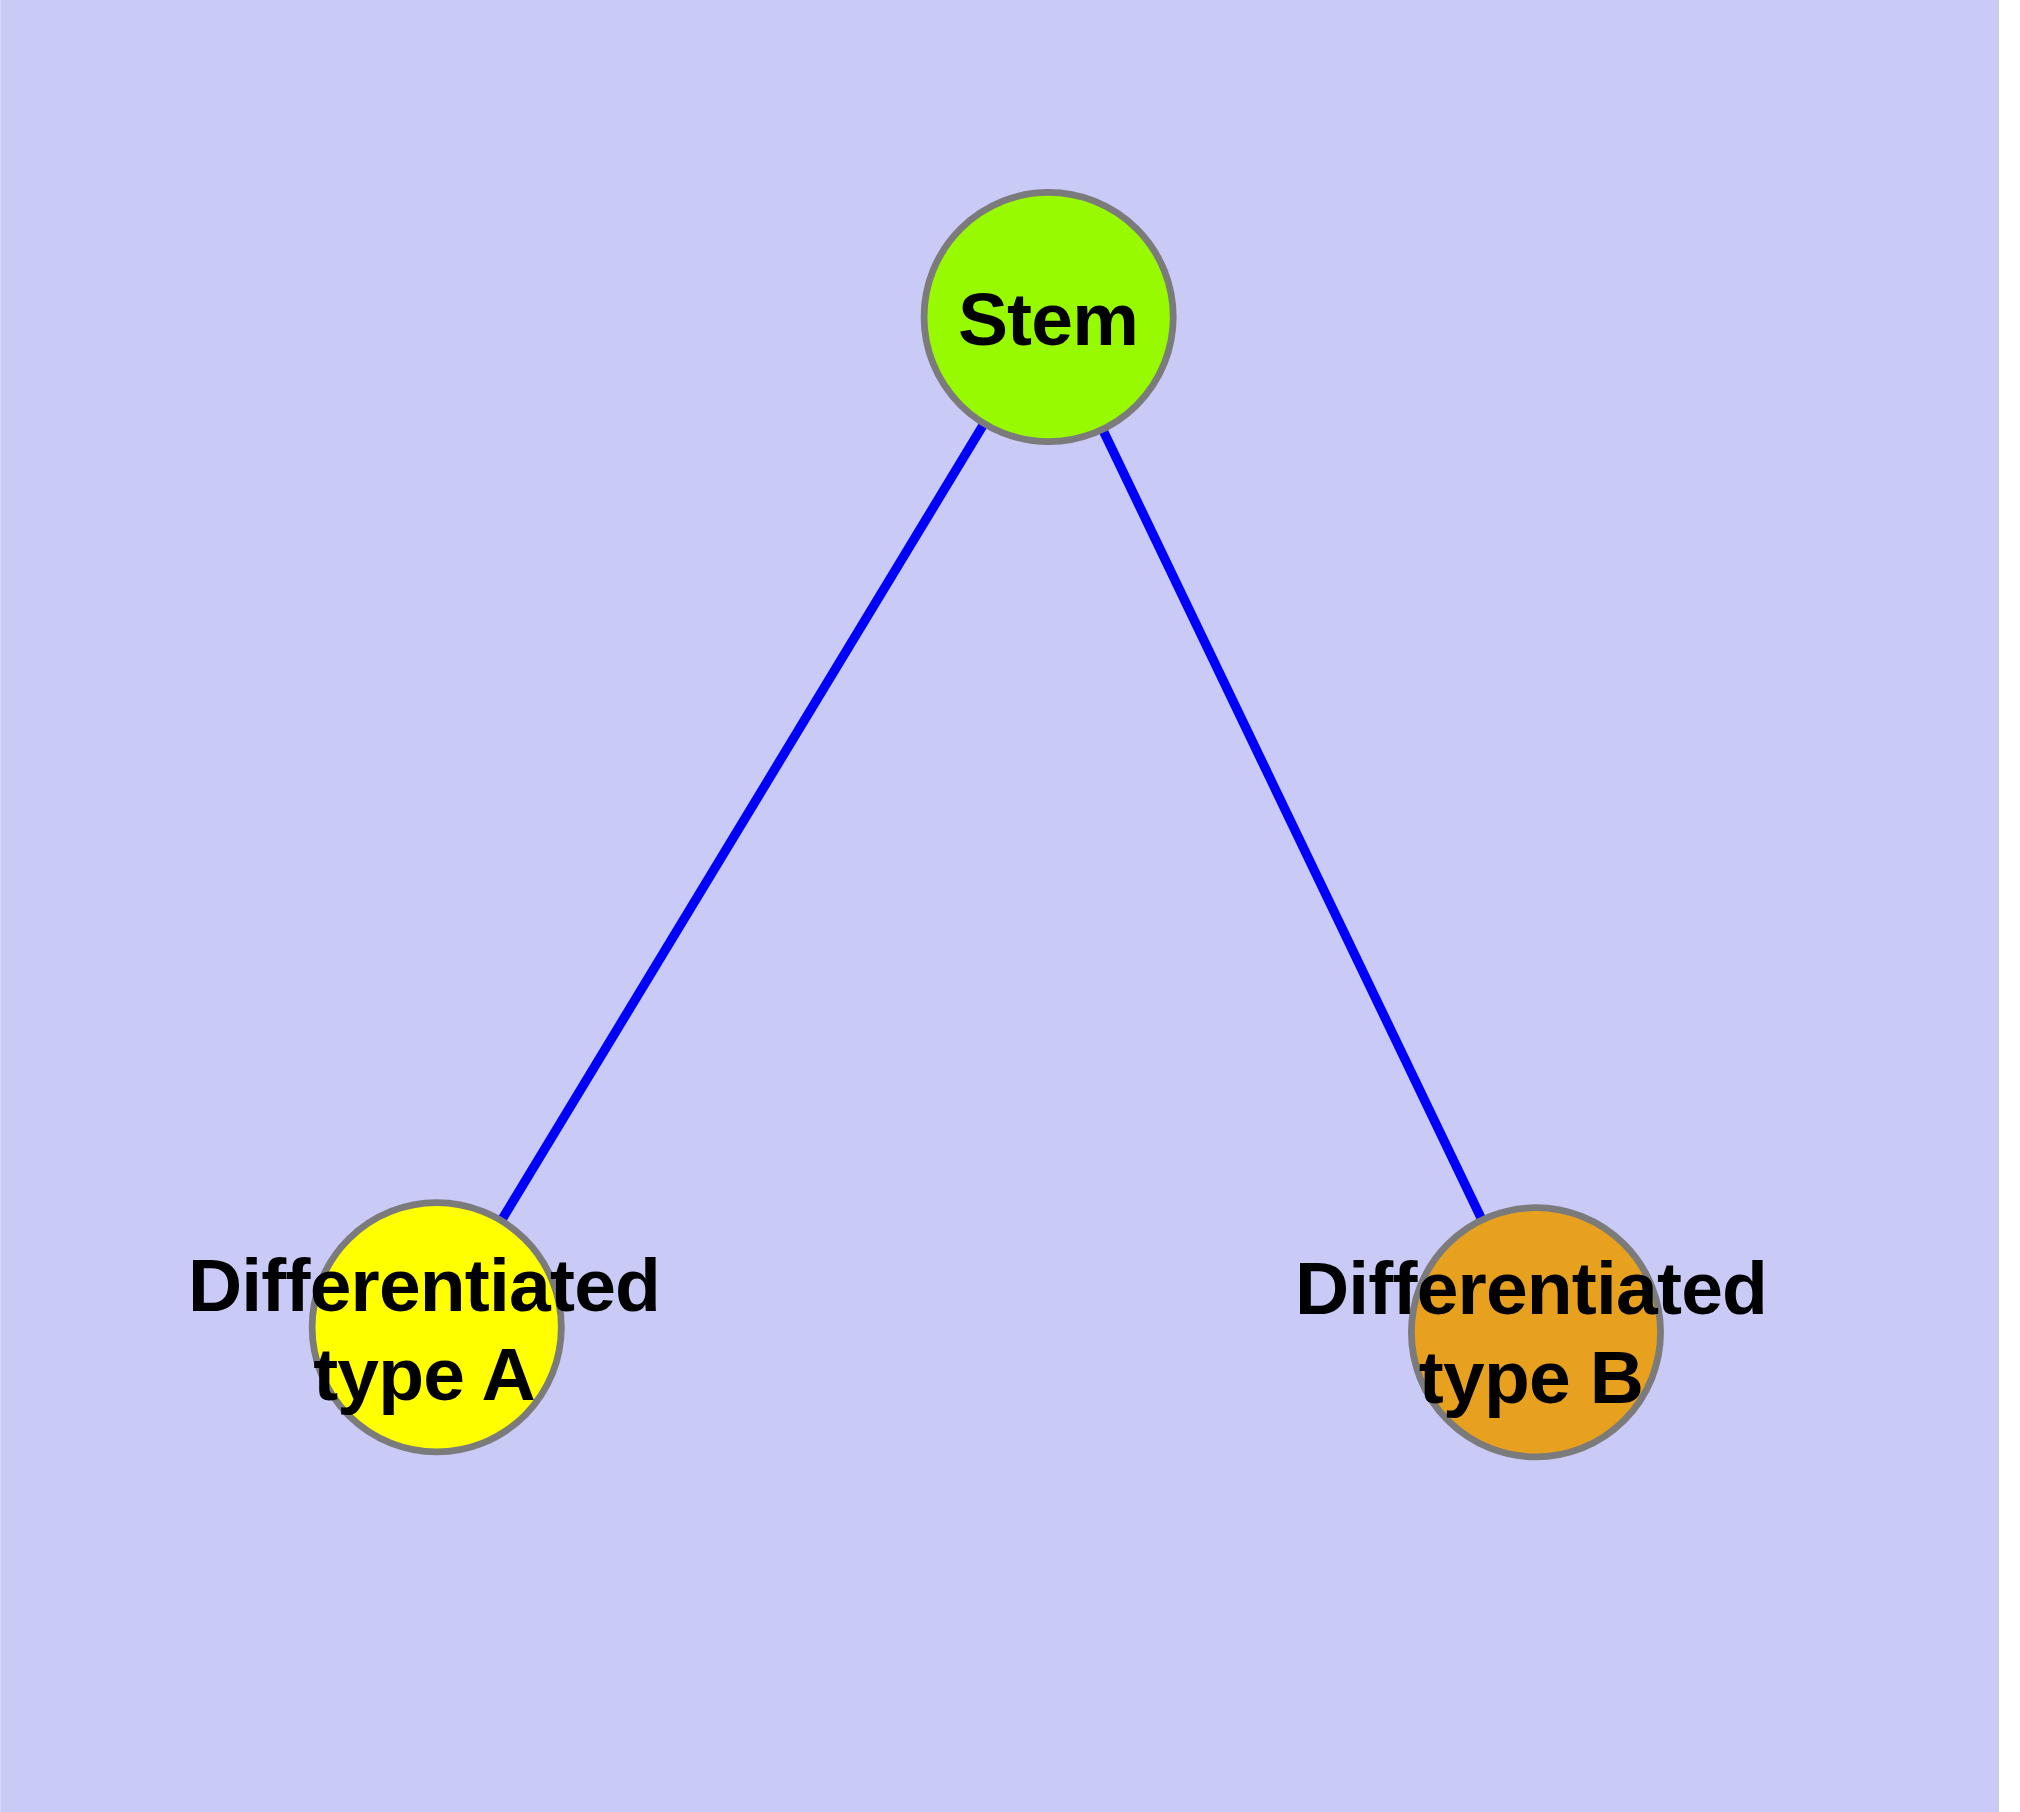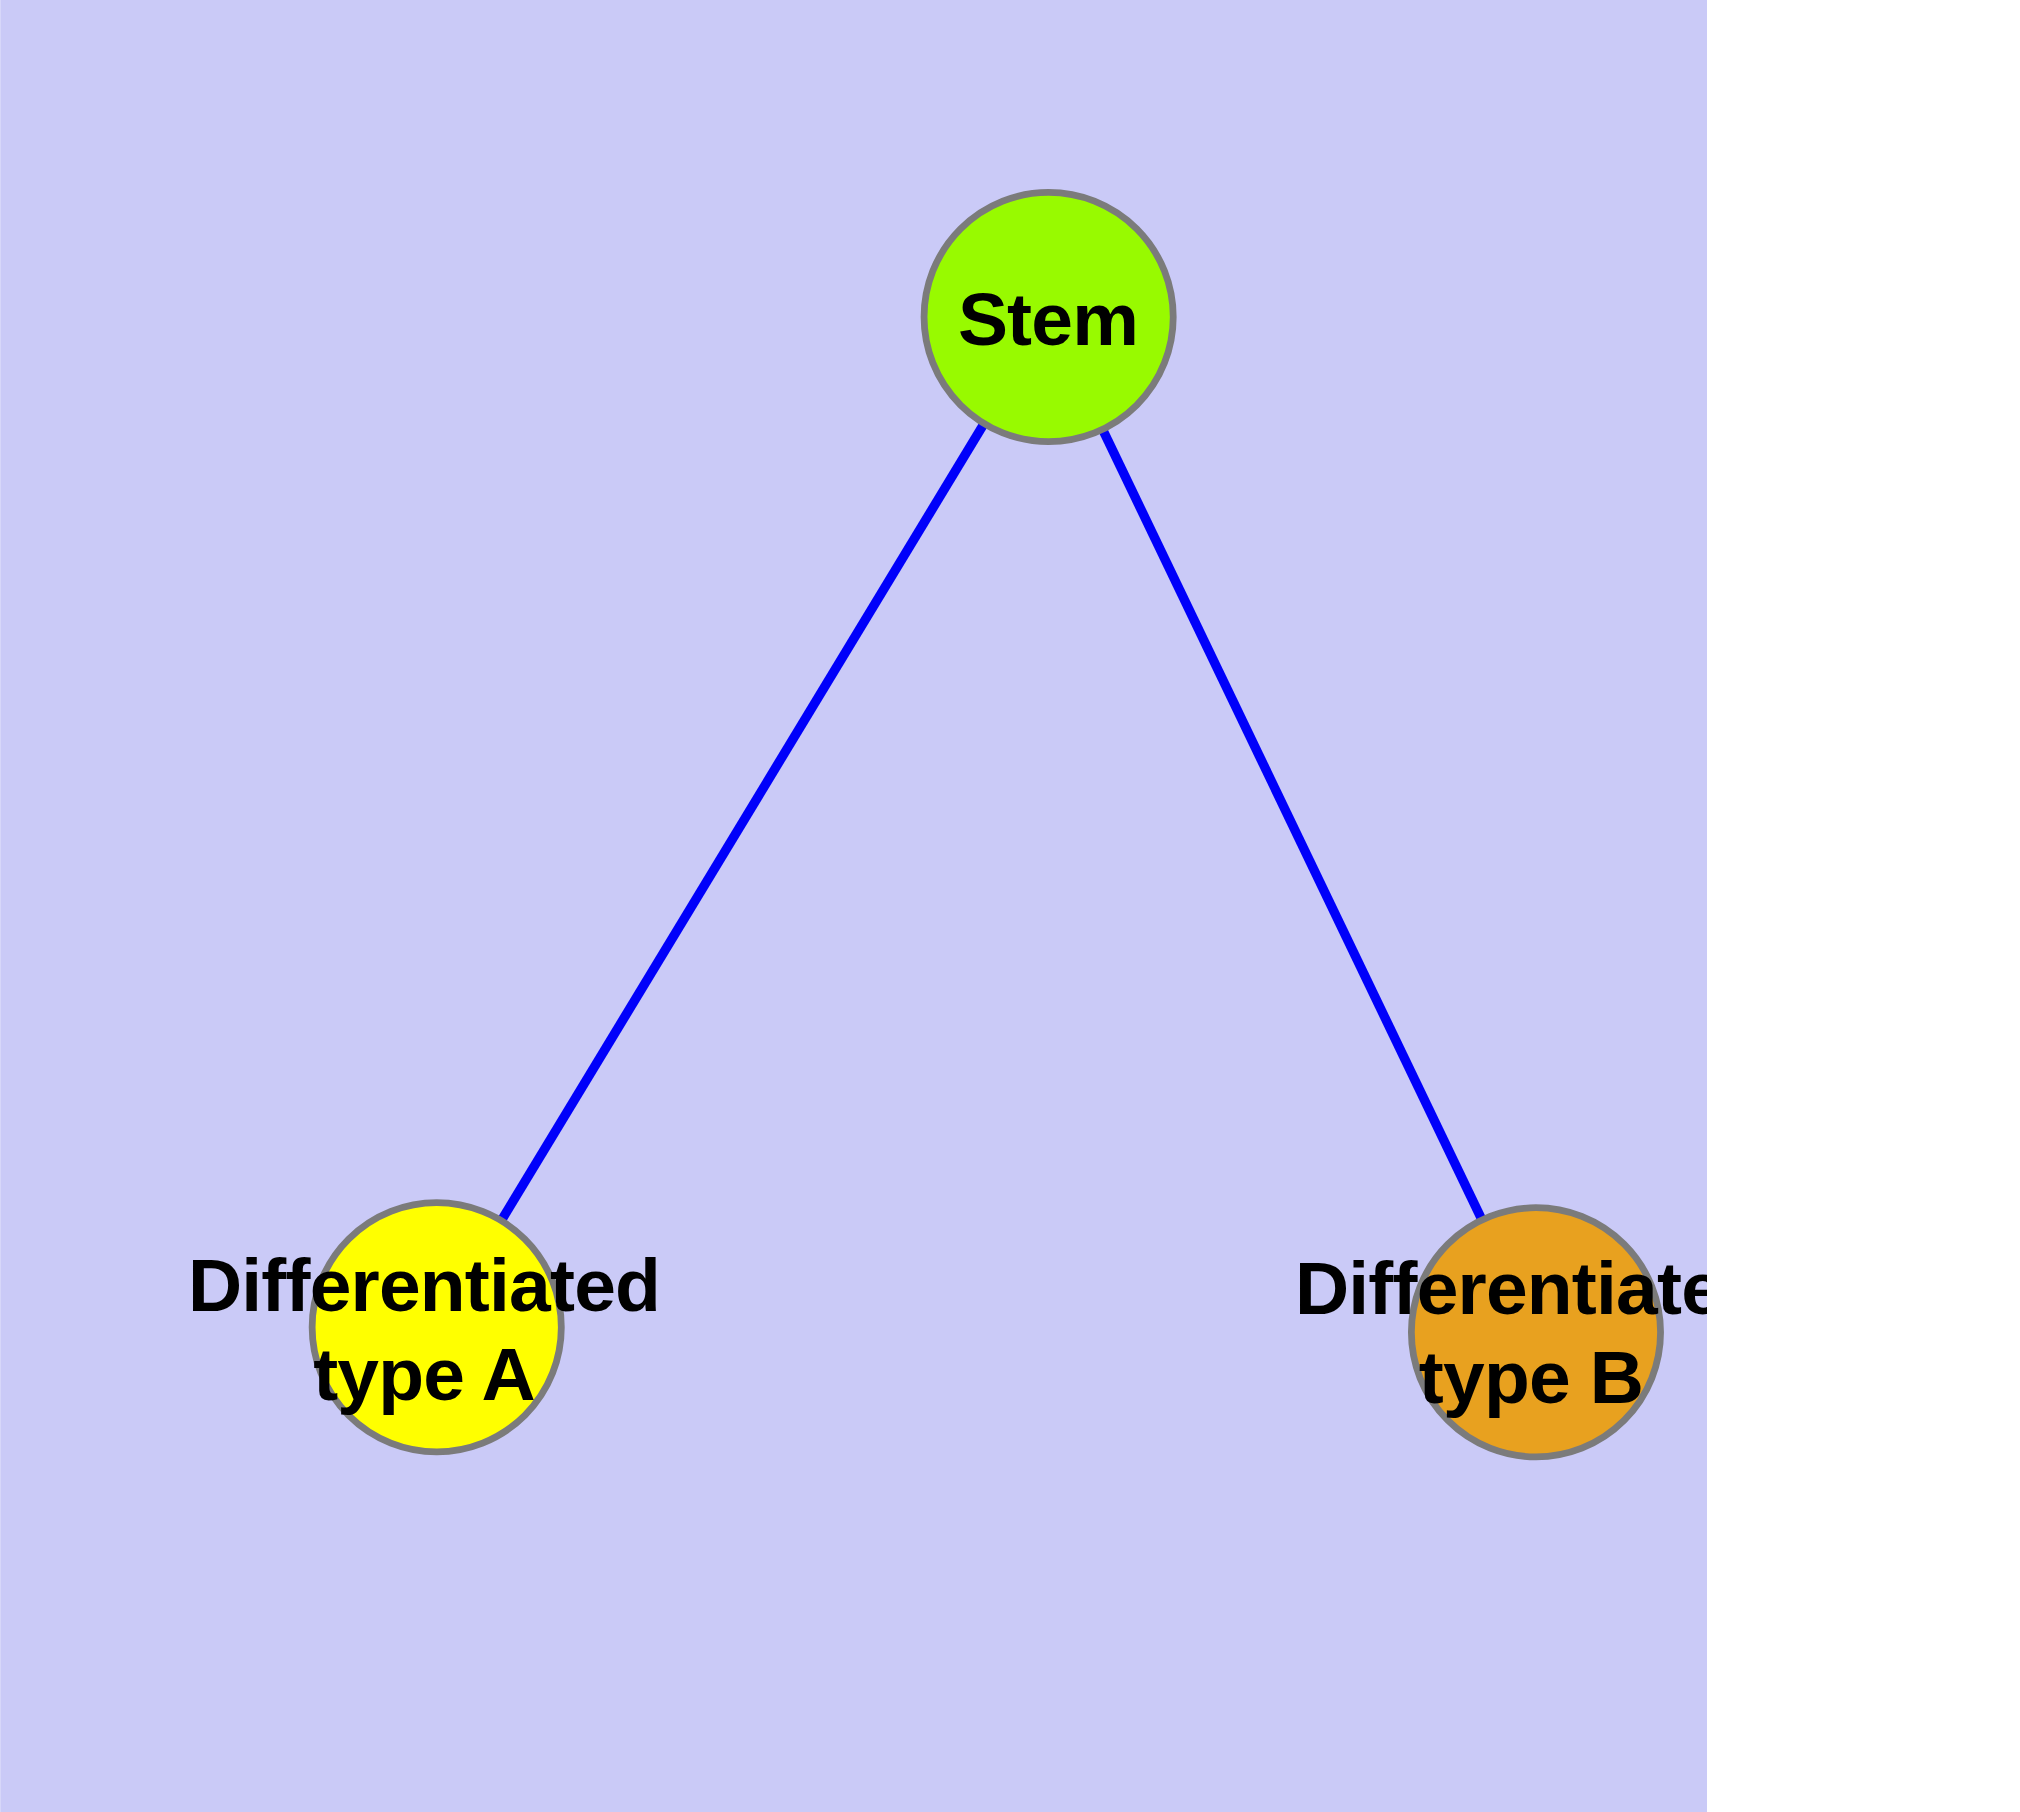--- a/index.html
+++ b/index.html
@@ -2,21 +2,21 @@
 <html style="font-size:13.6px"><head>
 <meta charset="utf-8">
 <style>
   html, body {
     margin: 0;
     padding: 0;
     background: #ffffff;
   }
   .canvas {
     position: relative;
-    width: 1707px;
+    width: 1999px;
     height: 1812px;
     overflow: hidden;
     font-family: "Liberation Sans", "DejaVu Sans", sans-serif;
   }
   .canvas svg {
     position: absolute;
     top: 0;
     left: 0;
     display: block;
   }

